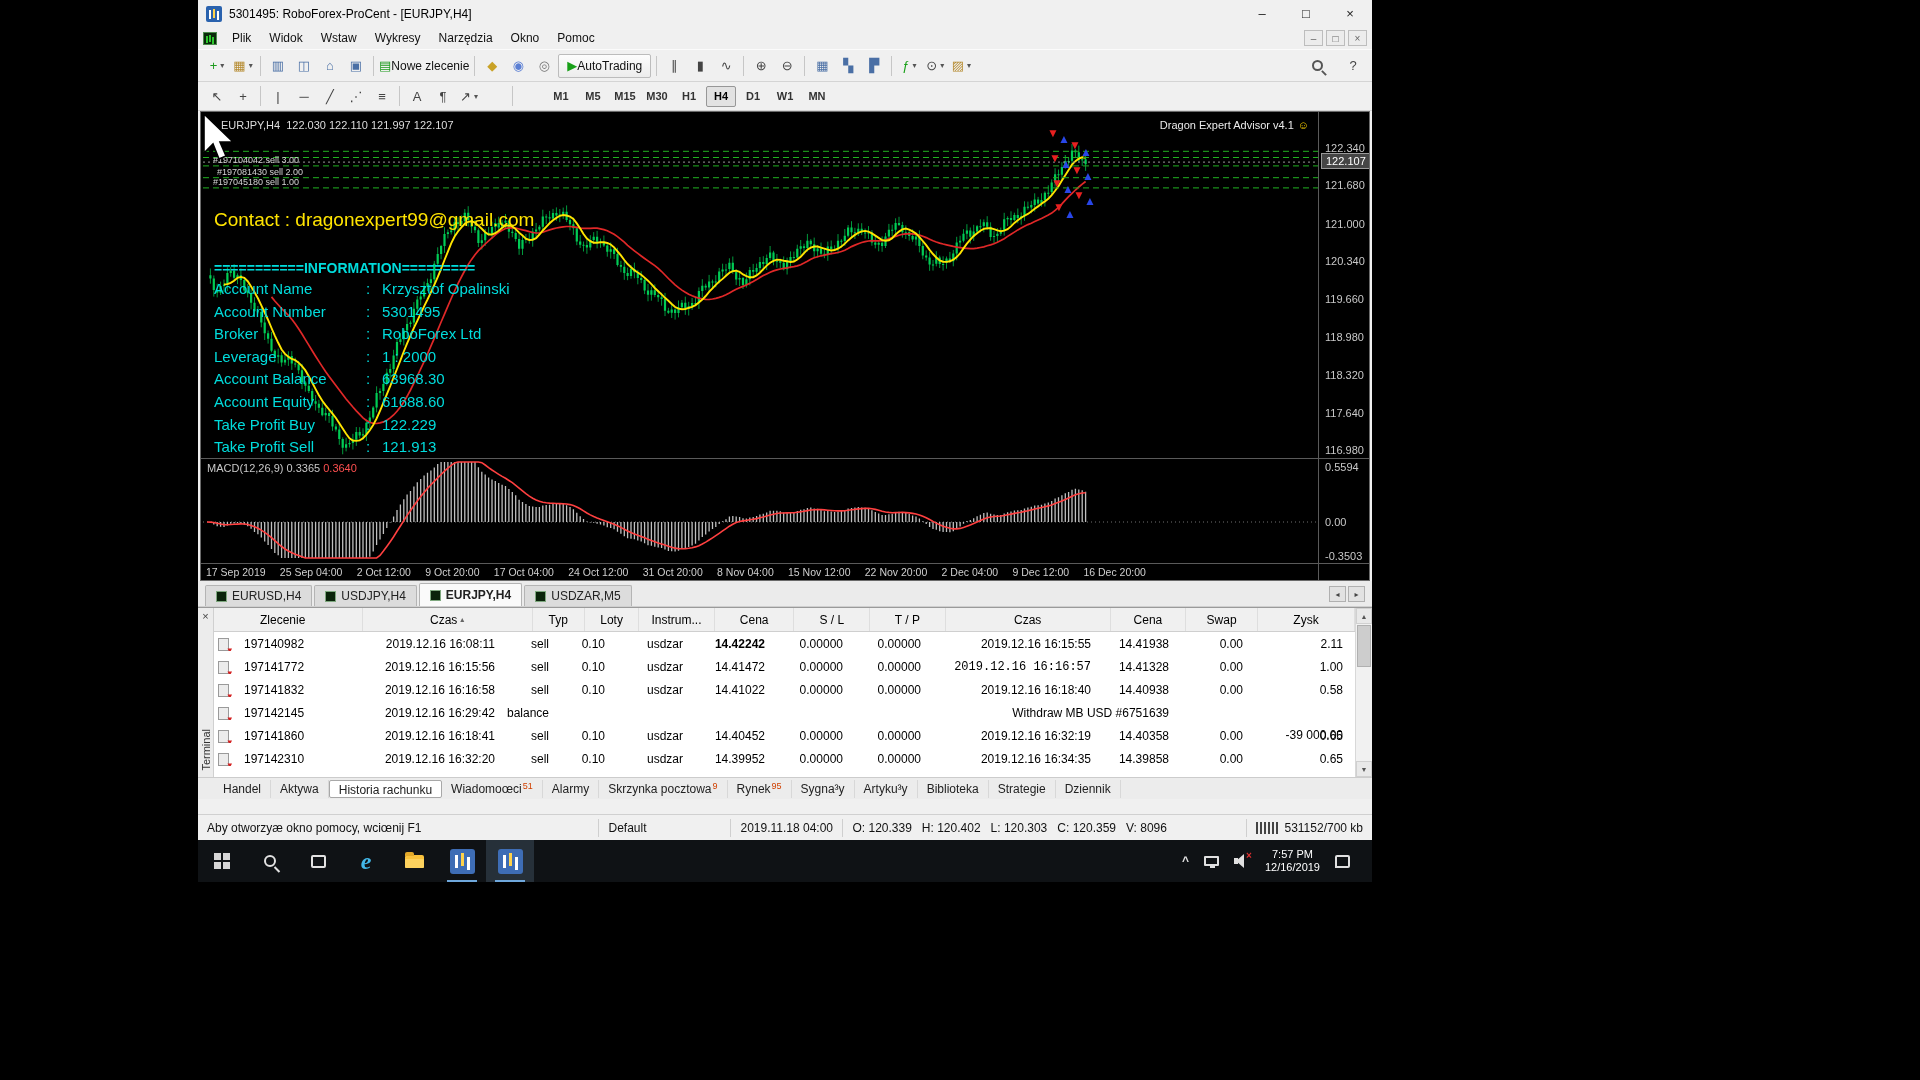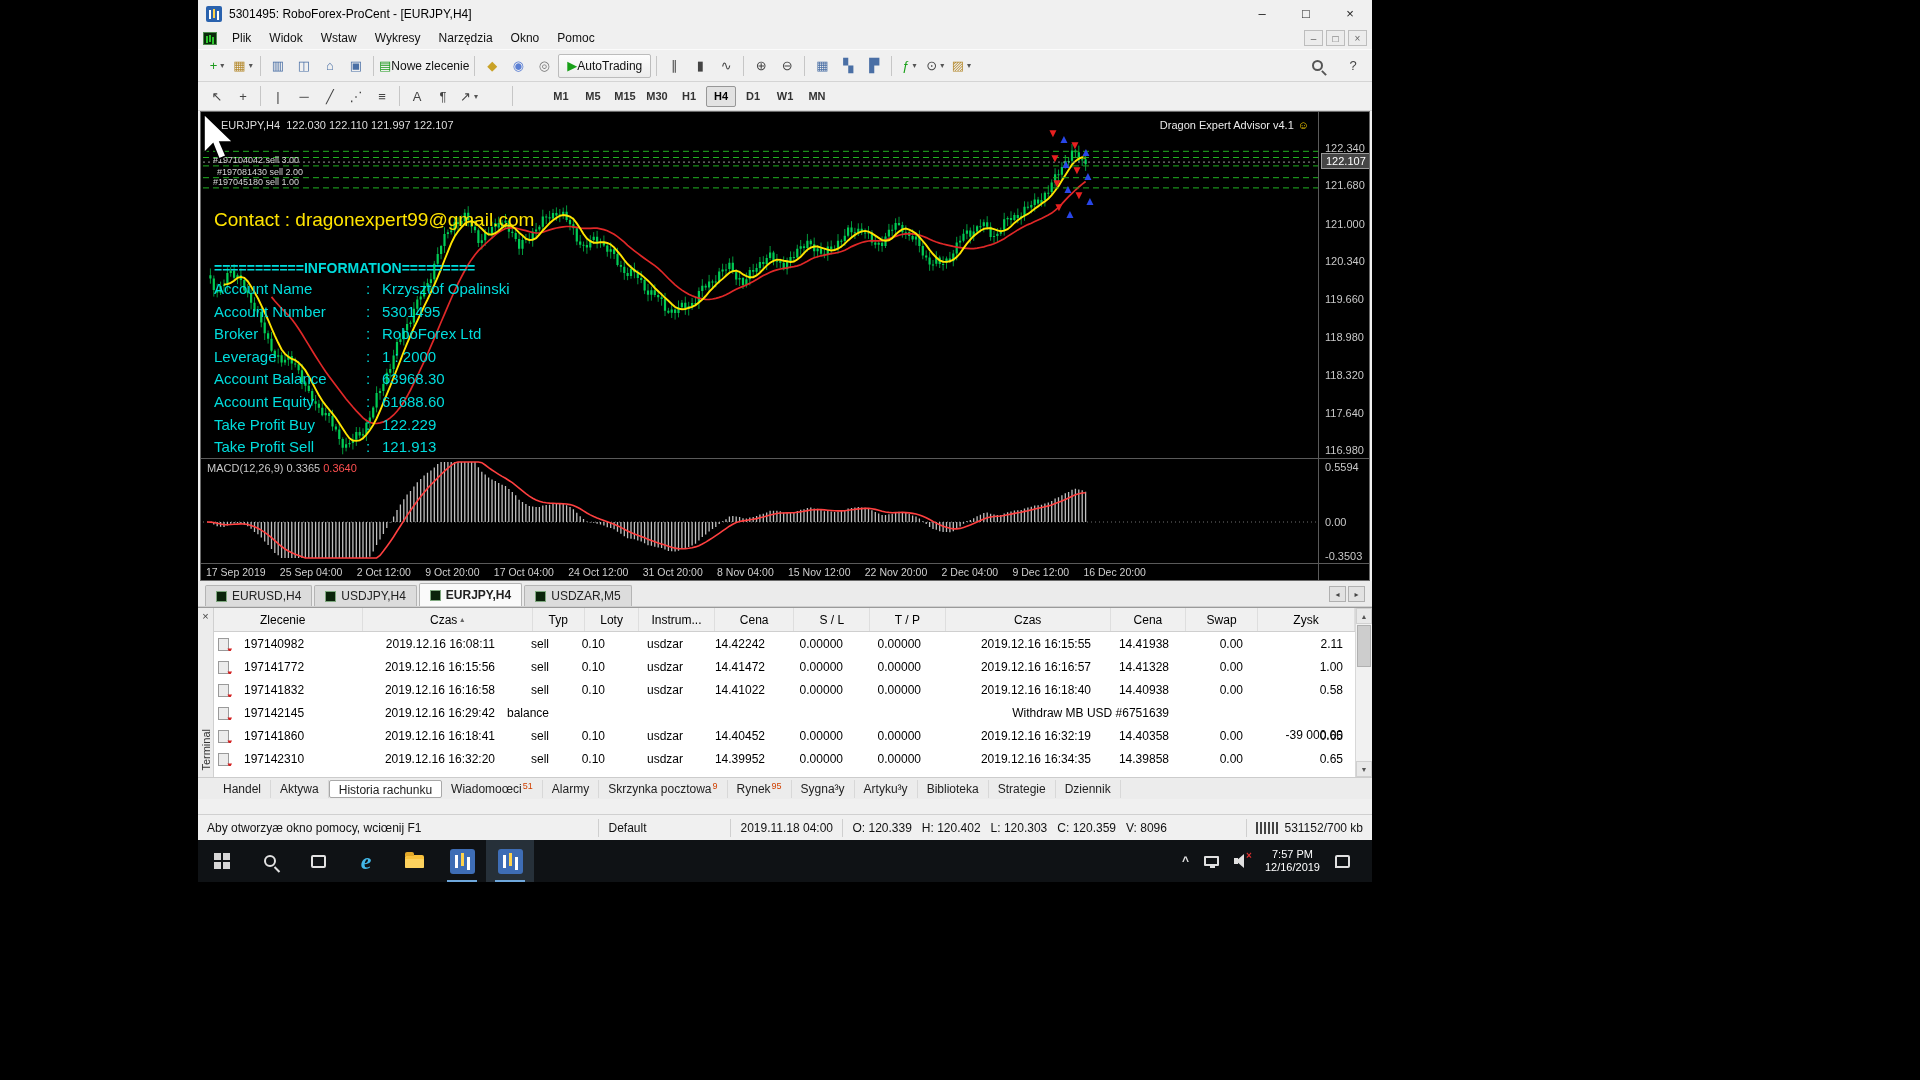--- a/index.html
+++ b/index.html
@@ -518,39 +518,39 @@
             </span>
           </div>
         <div id="term-rows">
             <div class="trow">
               <span class="td left" style="width: 24px; padding: 0px 0px 0px 4px;"><span class="rowicon"></span></span>
               <span class="td left" style="width: 88px;">197140982</span>
               <span class="td" style="width: 175px;">2019.12.16 16:08:11</span>
               <span class="td" style="width: 54px;">sell</span>
               <span class="td" style="width: 56px;">0.10</span>
               <span class="td" style="width: 78px;">usdzar</span>
-              <span class="td" style="width: 82px;">14.42242</span>
+              <span class="td" style="width: 82px; font-weight: bold;">14.42242</span>
               <span class="td" style="width: 78px;">0.00000</span>
               <span class="td" style="width: 78px;">0.00000</span>
               <span class="td" style="width: 170px;">2019.12.16 16:15:55</span>
               <span class="td" style="width: 78px;">14.41938</span>
               <span class="td" style="width: 74px;">0.00</span>
               <span class="td" style="width: 100px;">2.11</span>
             </div>
             <div class="trow">
               <span class="td left" style="width: 24px; padding: 0px 0px 0px 4px;"><span class="rowicon"></span></span>
               <span class="td left" style="width: 88px;">197141772</span>
               <span class="td" style="width: 175px;">2019.12.16 16:15:56</span>
               <span class="td" style="width: 54px;">sell</span>
               <span class="td" style="width: 56px;">0.10</span>
               <span class="td" style="width: 78px;">usdzar</span>
               <span class="td" style="width: 82px;">14.41472</span>
               <span class="td" style="width: 78px;">0.00000</span>
               <span class="td" style="width: 78px;">0.00000</span>
-              <span class="td" style="width: 170px;">2019.12.16 16:16:57</span>
+              <span class="td" style="width: 170px; font-family: Liberation Mono, monospace;">2019.12.16 16:16:57</span>
               <span class="td" style="width: 78px;">14.41328</span>
               <span class="td" style="width: 74px;">0.00</span>
               <span class="td" style="width: 100px;">1.00</span>
             </div>
             <div class="trow">
               <span class="td left" style="width: 24px; padding: 0px 0px 0px 4px;"><span class="rowicon"></span></span>
               <span class="td left" style="width: 88px;">197141832</span>
               <span class="td" style="width: 175px;">2019.12.16 16:16:58</span>
               <span class="td" style="width: 54px;">sell</span>
               <span class="td" style="width: 56px;">0.10</span>

